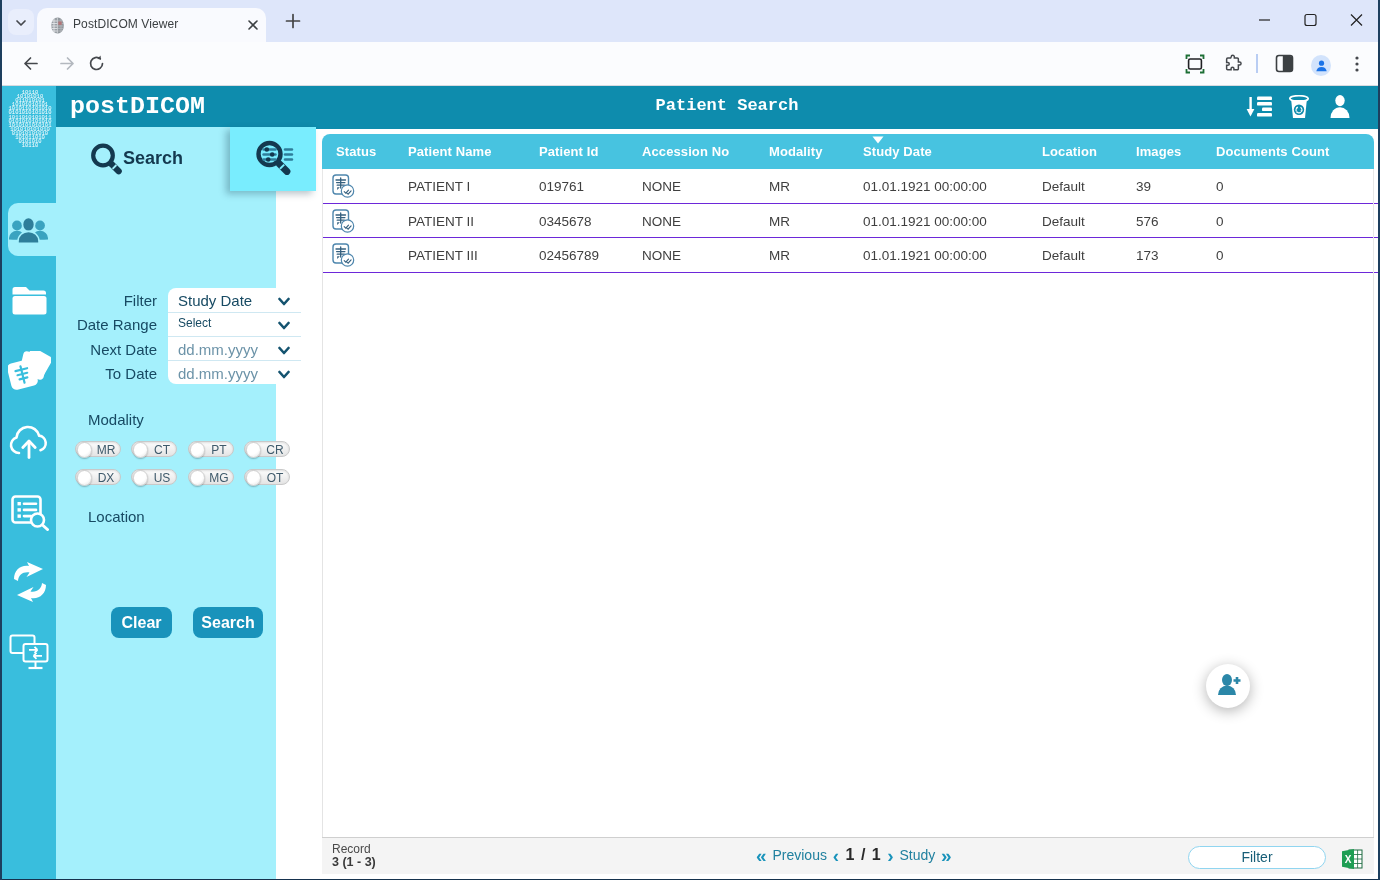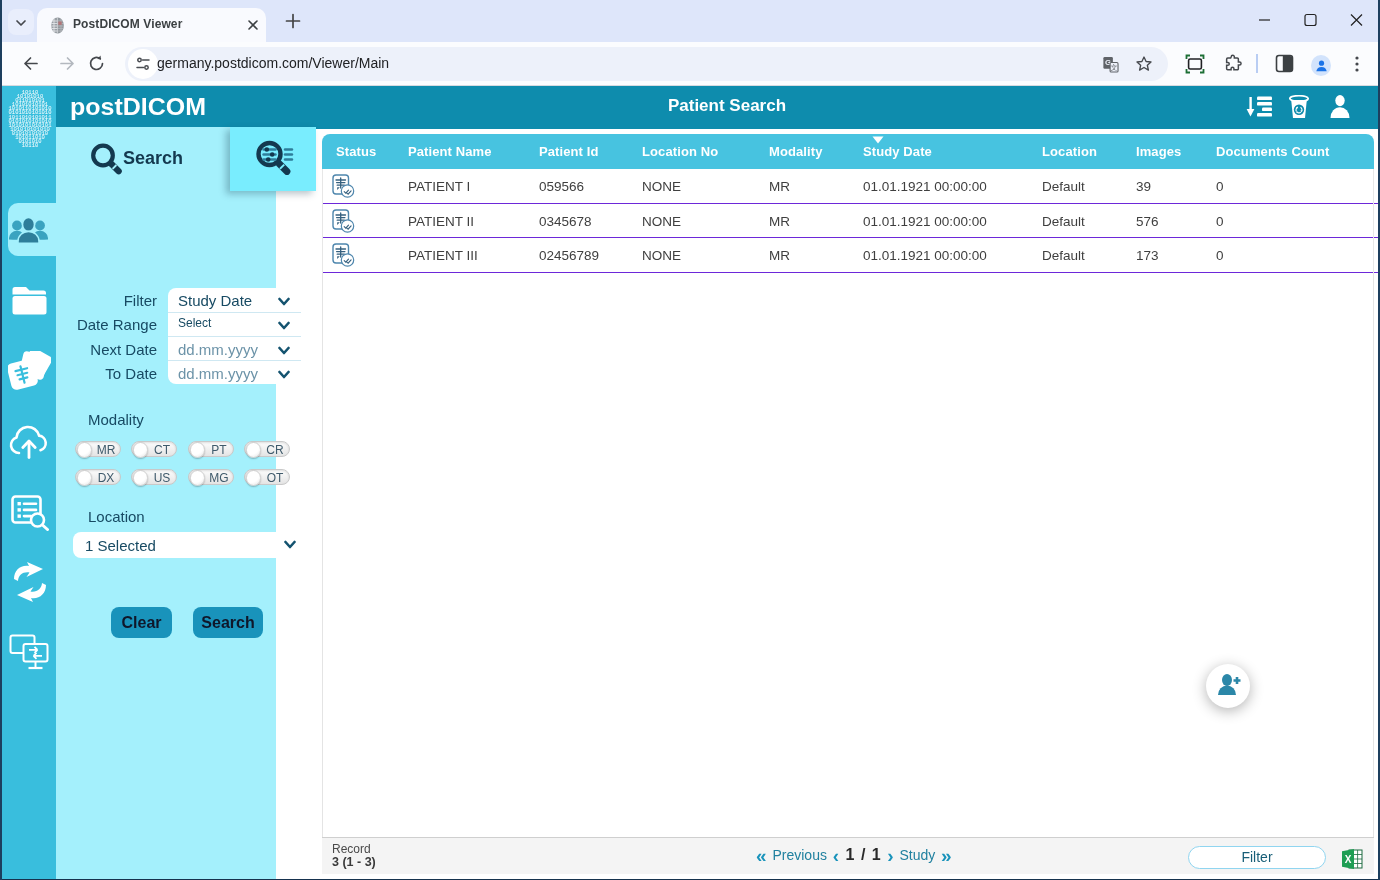--- a/index.html
+++ b/index.html
@@ -1,54 +1,54 @@
 <!DOCTYPE html>
 <html><head>
 <meta charset="utf-8">
 <style>
 * { margin:0; padding:0; box-sizing:border-box; }
 html,body { width:1380px; height:880px; overflow:hidden; }
 body { font-family:"Liberation Sans", sans-serif; position:relative; background:#fff; }
 .abs { position:absolute; }
 
 
-#tabstrip { left:0; top:0; width:1380px; height:42px; background:#dee6fa;font-weight:bold; }
+#tabstrip { left:0; top:0; width:1380px; height:42px; background:#dee6fa; }
 #tabstrip .edge { left:0; top:0px; width:2px; height:42px; background:#25455e; }
 #tabsearch { left:8px; top:9px; width:26px; height:26px; border-radius:8px; background:#e9eefc; }
 #tab { left:37px; top:8px; width:229px; height:34px; background:#f9fafe; border-radius:10px 10px 0 0; }
 #tab .title { left:36px; top:9px; font-size:12px; color:#3c4043; letter-spacing:0.1px; }
 #tabplus { left:282px; top:10px; width:22px; height:22px; color:#444; }
 .winctl { top:0; width:46px; height:40px; }
 
 #toolbar { left:0; top:42px; width:1380px; height:43px; background:#fbfcfe; }
 #omnibox { left:125px; top:5px; width:1043px; height:34px; border-radius:17px; background:#edf1fa; }
 #omnibox .url { left:32px; top:8px; font-size:14px; color:#202124; }
 #toolbarline { left:0; top:85px; width:1380px; height:1px; background:#d7dae0; }
 
 
 #app { left:0; top:86px; width:1380px; height:794px; background:#fff; }
-#appheader { left:0; top:0; width:1380px; height:43px; background:#0e8cad; }
+#appheader { left:0; top:0; width:1380px; height:43px; background:#0e8cad;font-family:Liberation Mono, monospace; }
 #brand { left:70px; top:8px; font-size:25px; font-weight:bold; color:#fff; letter-spacing:0px; transform:scaleY(0.92); transform-origin:top left; }
 #pagetitle { left:37px; top:10px; width:1380px; text-align:center; font-size:17px; font-weight:bold; color:#fff; }
 
 #sidebar { left:0; top:0px; width:56px; height:792.5px; background:#39bedd; }
 #panel { left:56px; top:41px; width:220px; height:751.5px; background:#a4f0fc; }
 
 #darkleft { left:0; top:0; width:2px; height:880px; background:#1d3f5e; }
 #darkright { left:1378px; top:0; width:2px; height:880px; background:#1d3f5e; }
 #darkbottom { left:0; top:792.5px; width:1380px; height:1.5px; background:#16324e; }
 
 
 #advtab { left:230px; top:41px; width:86px; height:64px; background:#79edfe; box-shadow:-4px 3px 7px rgba(0,40,60,0.28); }
 
 
 .navy { color:#174a63; }
 .sellabel { position:absolute; font-size:15px; color:#174a63; text-align:right; }
 .chev { position:absolute; width:12px; height:12px; }
-.btn { position:absolute; background:#1993bb; border-radius:8px; color:#0f172a; font-weight:bold; font-size:16px; text-align:center; }
+.btn { position:absolute; background:#1993bb; border-radius:8px; color:#ffffff; font-weight:bold; font-size:16px; text-align:center; }
 
 
 .toggle { width:46px; height:16px; border-radius:9px; background:linear-gradient(#fdfdfd,#e4e4e4); border:1px solid #c9c9c9; box-shadow:inset 0 1px 2px rgba(0,0,0,0.12); }
 .toggle::before { content:""; position:absolute; left:0.5px; top:0px; width:13.5px; height:13.5px; border-radius:50%; background:radial-gradient(circle at 35% 30%,#ffffff 55%,#e2e2e2); border:1px solid #cfcfcf; box-shadow:0 1px 1.5px rgba(0,0,0,0.25); }
 .toggle span { position:absolute; left:16px; width:28px; text-align:center; top:1px; font-size:12px; color:#3f5a6b; }
 
 
 #brainlogo { left:4px; top:5px; width:52px; height:58px; font-family:"Liberation Mono",monospace; font-size:5.5px; line-height:4.1px; color:#fff; text-align:center; white-space:nowrap; }
 
 
@@ -132,39 +132,20 @@
   <svg class="abs" style="left:21px;top:12px" width="19" height="19" viewBox="0 0 19 19">
       <path d="M16 9.5 H4 M9.5 4 L4 9.5 L9.5 15" stroke="#45484d" stroke-width="1.7" fill="none" stroke-linecap="round" stroke-linejoin="round"></path>
     </svg>
   <svg class="abs" style="left:58px;top:12px" width="19" height="19" viewBox="0 0 19 19">
       <path d="M3 9.5 H15 M9.5 4 L15 9.5 L9.5 15" stroke="#b3b8bf" stroke-width="1.7" fill="none" stroke-linecap="round" stroke-linejoin="round"></path>
     </svg>
   <svg class="abs" style="left:87px;top:12px" width="19" height="19" viewBox="0 0 19 19">
       <path d="M15.5 9.5 a6 6 0 1 1 -2.2-4.65" stroke="#45484d" stroke-width="1.7" fill="none" stroke-linecap="round"></path>
       <path d="M13.6 1.5 L13.9 5.3 L10.2 5.0 Z" fill="#45484d"></path>
     </svg>
-  <div class="abs" id="omnibox">
-    <div class="abs" style="left:3px;top:2px;width:30px;height:30px;border-radius:50%;background:#fff"></div>
-    <svg class="abs" style="left:9px;top:8px" width="18" height="18" viewBox="0 0 18 18">
-      <circle cx="5.5" cy="5" r="1.7" fill="none" stroke="#4a4d52" stroke-width="1.5"></circle>
-        <line x1="8.5" y1="5" x2="15" y2="5" stroke="#4a4d52" stroke-width="1.5" stroke-linecap="round"></line>
-      <circle cx="12.5" cy="12.5" r="1.7" fill="none" stroke="#4a4d52" stroke-width="1.5"></circle>
-        <line x1="3" y1="12.5" x2="9.5" y2="12.5" stroke="#4a4d52" stroke-width="1.5" stroke-linecap="round"></line>
-    </svg>
-    <div class="abs url">germany.postdicom.com/Viewer/Main</div>
-    <svg class="abs" style="left:976px;top:7.5px" width="19" height="19" viewBox="0 0 24 24">
-      <rect x="3" y="2.5" width="12" height="15" rx="1.6" fill="#5f6368"></rect>
-      <text x="9" y="13" font-size="10" font-weight="bold" fill="#edf1fa" text-anchor="middle" font-family="Liberation Sans">G</text>
-      <rect x="11.5" y="9.5" width="10" height="12" rx="1.4" fill="#edf1fa" stroke="#5f6368" stroke-width="1.4"></rect>
-      <text x="16.6" y="19" font-size="9" fill="#5f6368" text-anchor="middle" font-family="Liberation Sans">文</text>
-    </svg>
-    <svg class="abs" style="left:1009px;top:7px" width="20" height="20" viewBox="0 0 24 24">
-        <path d="M12 3.6 L14.5 9 L20.4 9.6 L16 13.5 L17.3 19.3 L12 16.2 L6.7 19.3 L8 13.5 L3.6 9.6 L9.5 9 Z" fill="none" stroke="#45484d" stroke-width="1.6" stroke-linejoin="round"></path>
-      </svg>
-  </div>
   <svg class="abs" style="left:1185px;top:12px" width="20" height="20" viewBox="0 0 20 20">
     <g stroke="#1d6f35" stroke-width="1.8" fill="none">
         <path d="M1.5 5 V1.5 H5"></path>
         <path d="M15 1.5 H18.5 V5"></path>
         <path d="M18.5 15 V18.5 H15"></path>
         <path d="M5 18.5 H1.5 V15"></path>
       </g>
     <rect x="3.6" y="5" width="12.8" height="10" rx="1.6" fill="none" stroke="#202124" stroke-width="1.6"></rect>
   </svg>
   <svg class="abs" style="left:1222px;top:11px" width="21" height="21" viewBox="0 0 24 24">
@@ -346,26 +327,20 @@
         <span>US</span>
       </div>
     <div class="abs toggle" style="left:132px;top:342px">
         <span>MG</span>
       </div>
     <div class="abs toggle" style="left:188px;top:342px">
         <span>OT</span>
       </div>
 
     <div class="abs navy" style="left:32px;top:381px;font-size:15px">Location</div>
-    <div class="abs" style="left:17px;top:405px;width:229px;height:26px;background:#fff;border-radius:8px">
-      <div class="abs navy" style="left:12px;top:5px;font-size:15px">1 Selected</div>
-      <svg class="abs chev" style="left:211px;top:7px" viewBox="0 0 12 12">
-          <path d="M1.5 3 L6 8 L10.5 3" fill="none" stroke="#14536f" stroke-width="2.6" stroke-linecap="round" stroke-linejoin="round"></path>
-        </svg>
-    </div>
 
     <div class="abs btn" style="left:55px;top:480px;width:61px;height:31px;line-height:31px">Clear</div>
     <div class="abs btn" style="left:137px;top:480px;width:70px;height:31px;line-height:31px">Search</div>
   </div>
   <div class="abs" id="advtab">
     <svg class="abs" style="left:25px;top:13px" width="46" height="42" viewBox="0 0 46 42">
       <circle cx="14.5" cy="14" r="11" fill="none" stroke="#14394f" stroke-width="4.4"></circle>
       <g stroke="#2e7d9a" stroke-width="2.4" stroke-linecap="round">
         <line x1="8.5" y1="9.5" x2="20.5" y2="9.5"></line>
           <line x1="8.5" y1="14.5" x2="20.5" y2="14.5"></line>
@@ -381,36 +356,36 @@
         </g>
       <line x1="24" y1="23.5" x2="32" y2="31.5" stroke="#14394f" stroke-width="6.8" stroke-linecap="round"></line>
       <line x1="24.9" y1="28.9" x2="29.2" y2="24.6" stroke="#79edfe" stroke-width="2"></line>
     </svg>
   </div>
 
   <div class="abs" id="thead">
     <div class="th" style="left:14px">Status</div>
     <div class="th" style="left:86px">Patient Name</div>
     <div class="th" style="left:217px">Patient Id</div>
-    <div class="th" style="left:320px">Location No</div>
+    <div class="th" style="left:320px">Accession No</div>
     <div class="th" style="left:447px">Modality</div>
     <div class="th" style="left:541px">Study Date</div>
     <div class="th" style="left:720px">Location</div>
     <div class="th" style="left:814px">Images</div>
     <div class="th" style="left:894px">Documents Count</div>
     <svg class="abs" style="left:550px;top:2px" width="12" height="8" viewBox="0 0 12 8">
         <path d="M0.5 0.5 L11.5 0.5 L6 7.5 Z" fill="#fff"></path>
       </svg>
   </div>
   <div class="tr" style="top:83px;height:35px">
     <svg class="statusicon" style="left:10px;top:5px">
         <use href="#sticon"></use>
       </svg>
     <div class="td" style="left:86px">PATIENT I</div>
-    <div class="td" style="left:217px">059566</div>
+    <div class="td" style="left:217px">019761</div>
     <div class="td" style="left:320px">NONE</div>
     <div class="td" style="left:447px">MR</div>
     <div class="td" style="left:541px">01.01.1921 00:00:00</div>
     <div class="td" style="left:720px">Default</div>
     <div class="td" style="left:814px">39</div>
     <div class="td" style="left:894px">0</div>
   </div>
   <div class="tr" style="top:118px;height:34px">
     <svg class="statusicon" style="left:10px;top:5px">
         <use href="#sticon"></use>

